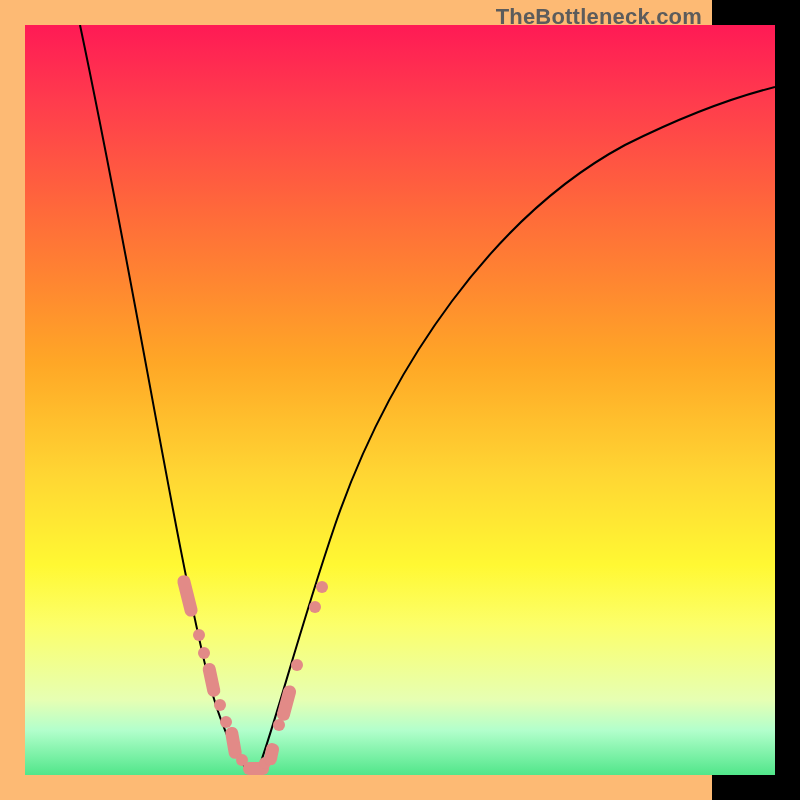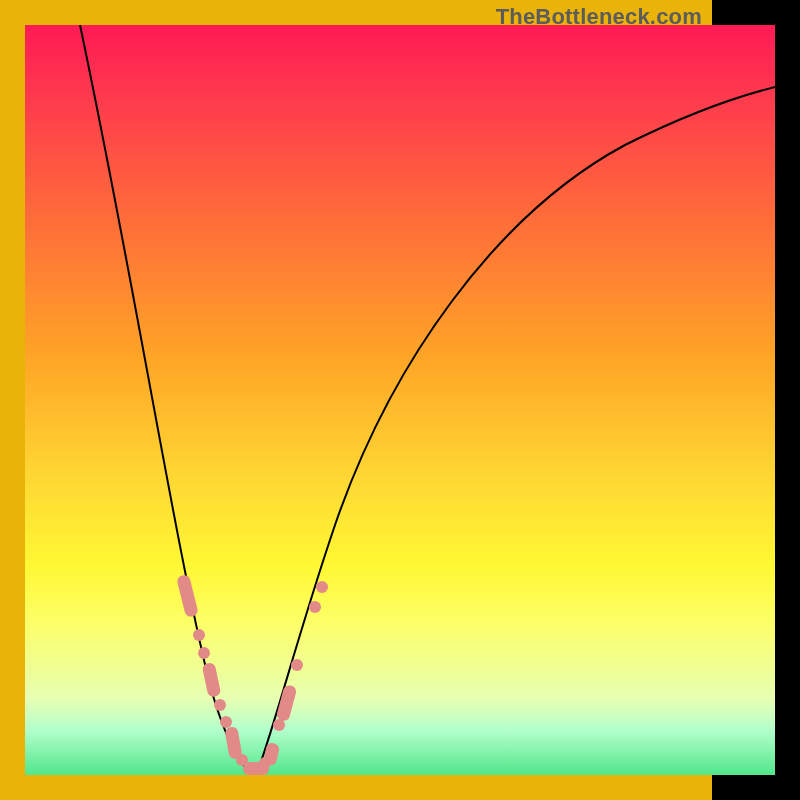--- a/index.html
+++ b/index.html
@@ -1,17 +1,17 @@
 <!DOCTYPE html>
 <html><head>
 <meta charset="utf-8">
 <style>
 * { margin: 0; padding: 0; box-sizing: border-box; }
 html, body { width: 800px; height: 800px; overflow: hidden; background: #000; }
-#container { position: relative; width: 712px; height: 800px; background: #eab308; }
+#container { position: relative; width: 712px; height: 800px; background: #fdba74; }
 #plot-area {
   position: absolute;
   left: 25px;
   top: 25px;
   width: 750px;
   height: 750px;
   background: linear-gradient(to bottom,
     #ff1a55 0%,
     #ff3b4d 10%,
     #ff6a3a 25%,

